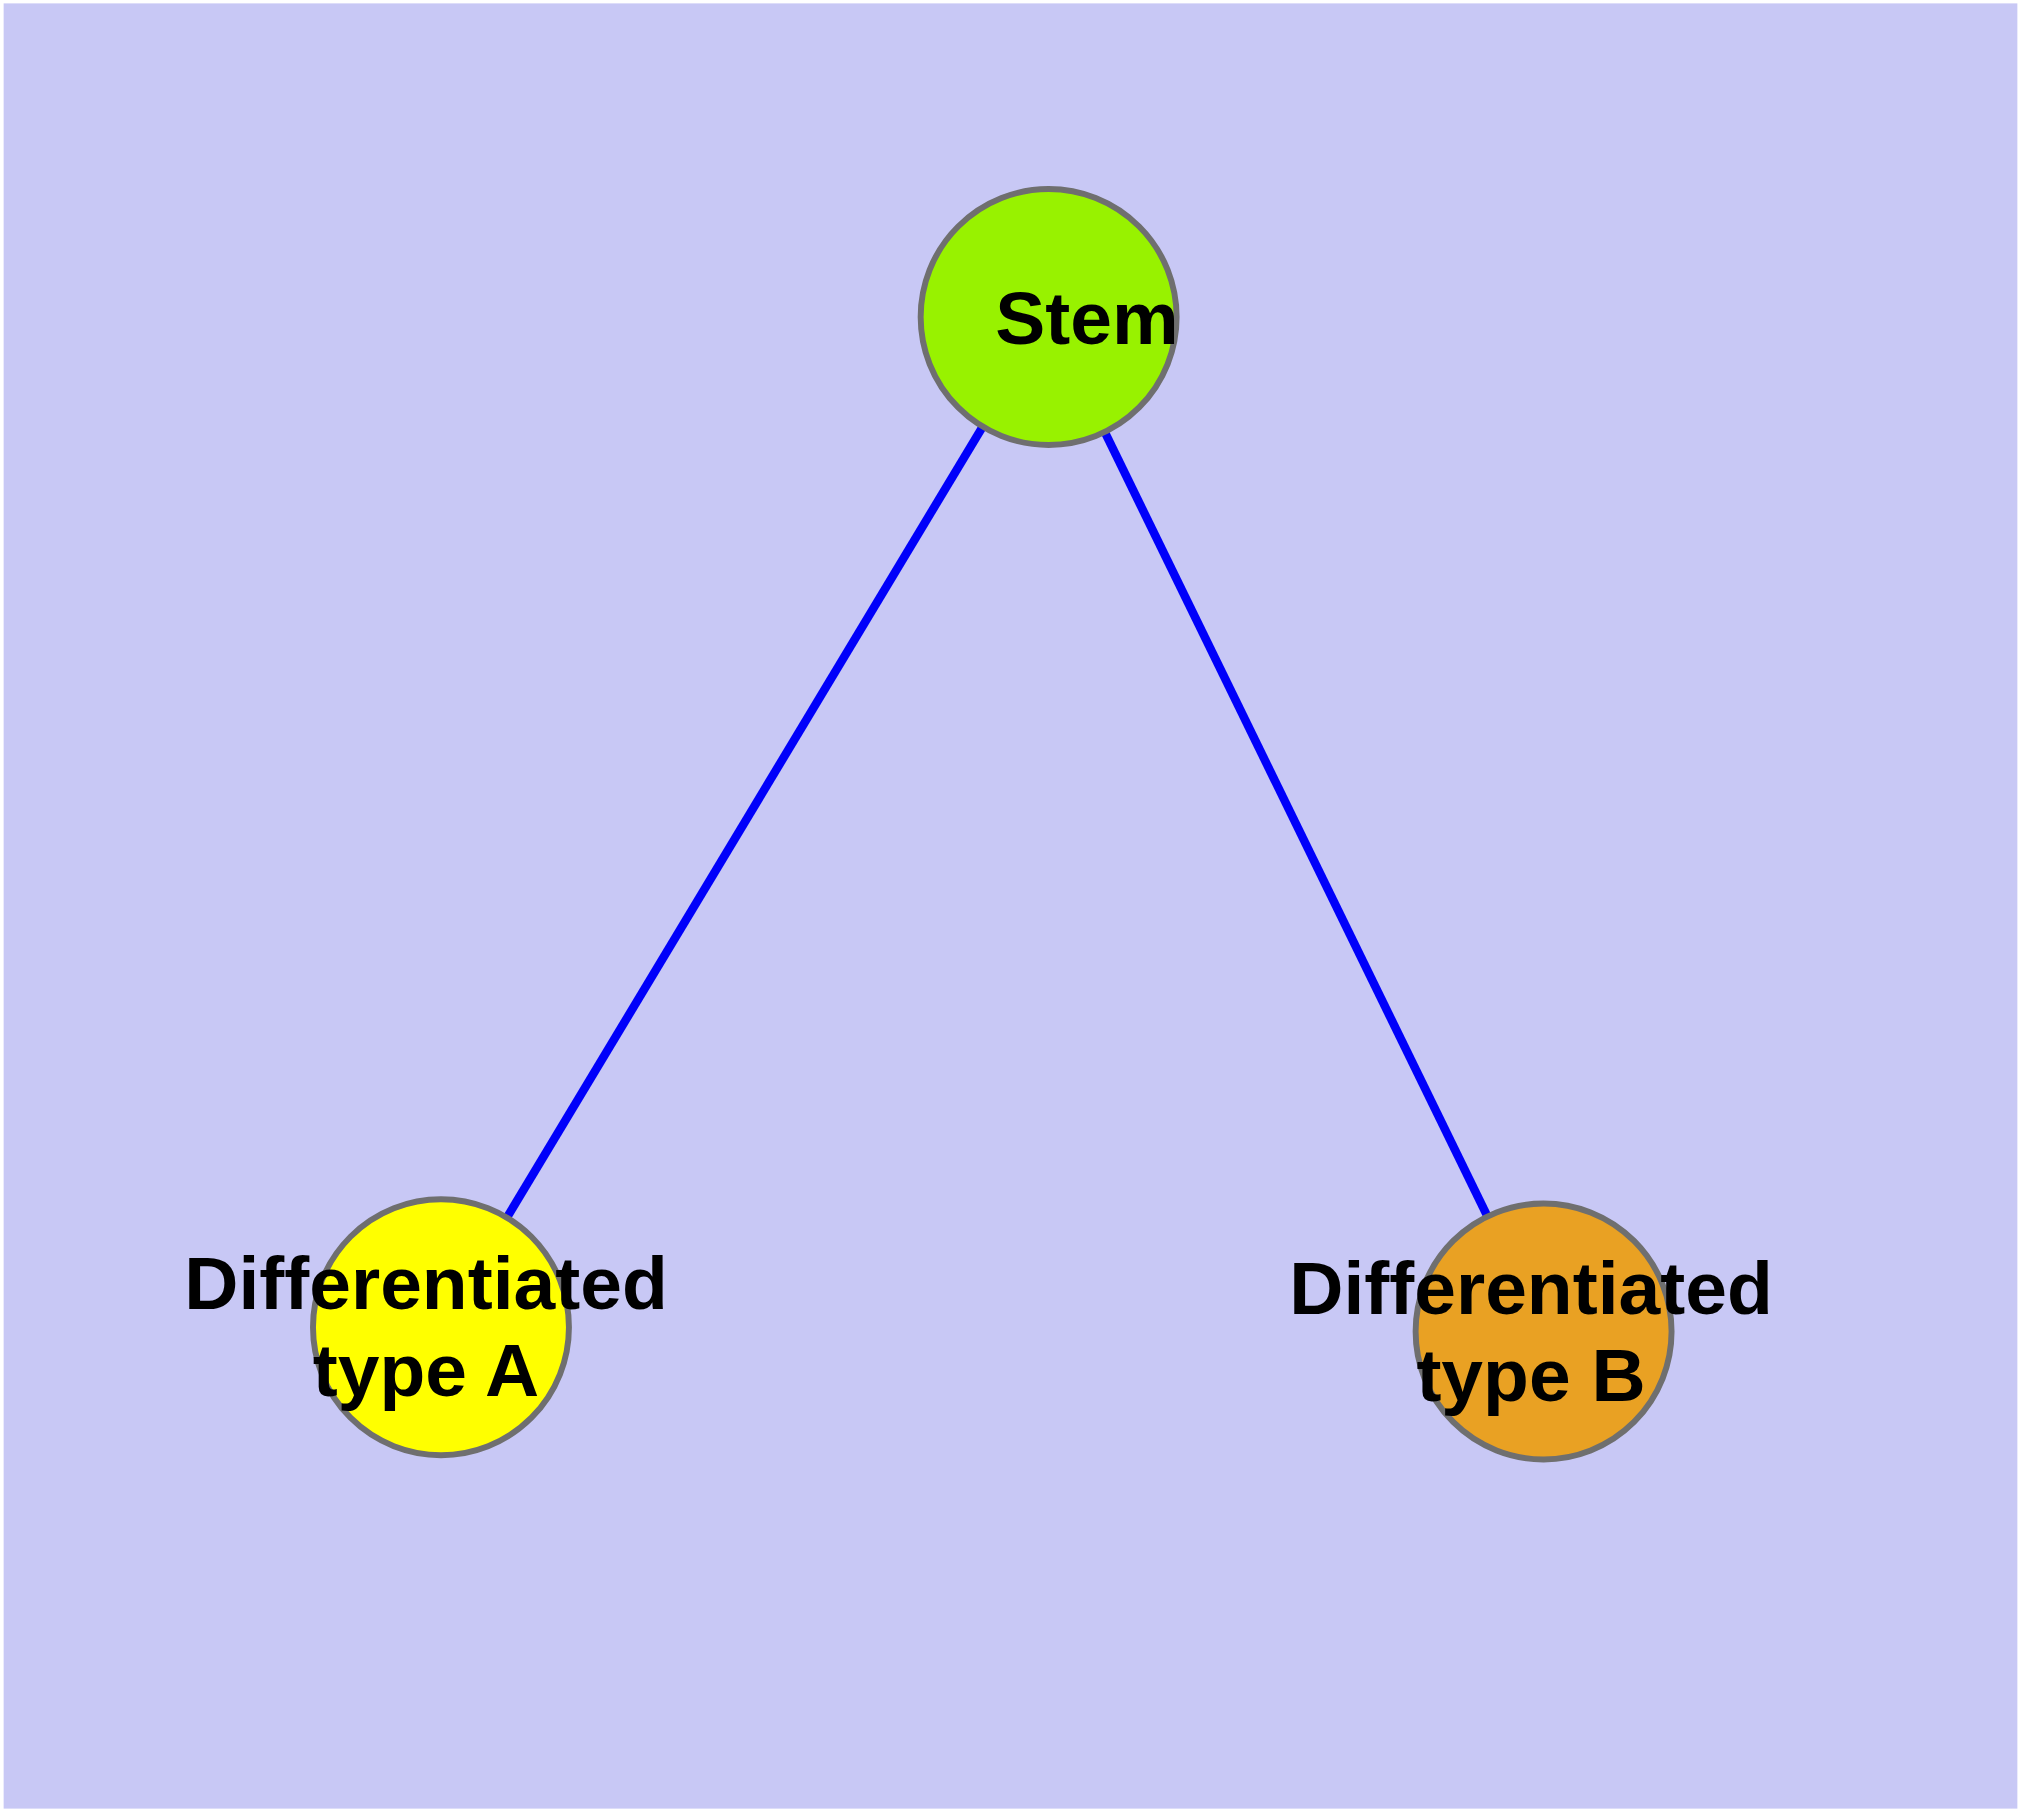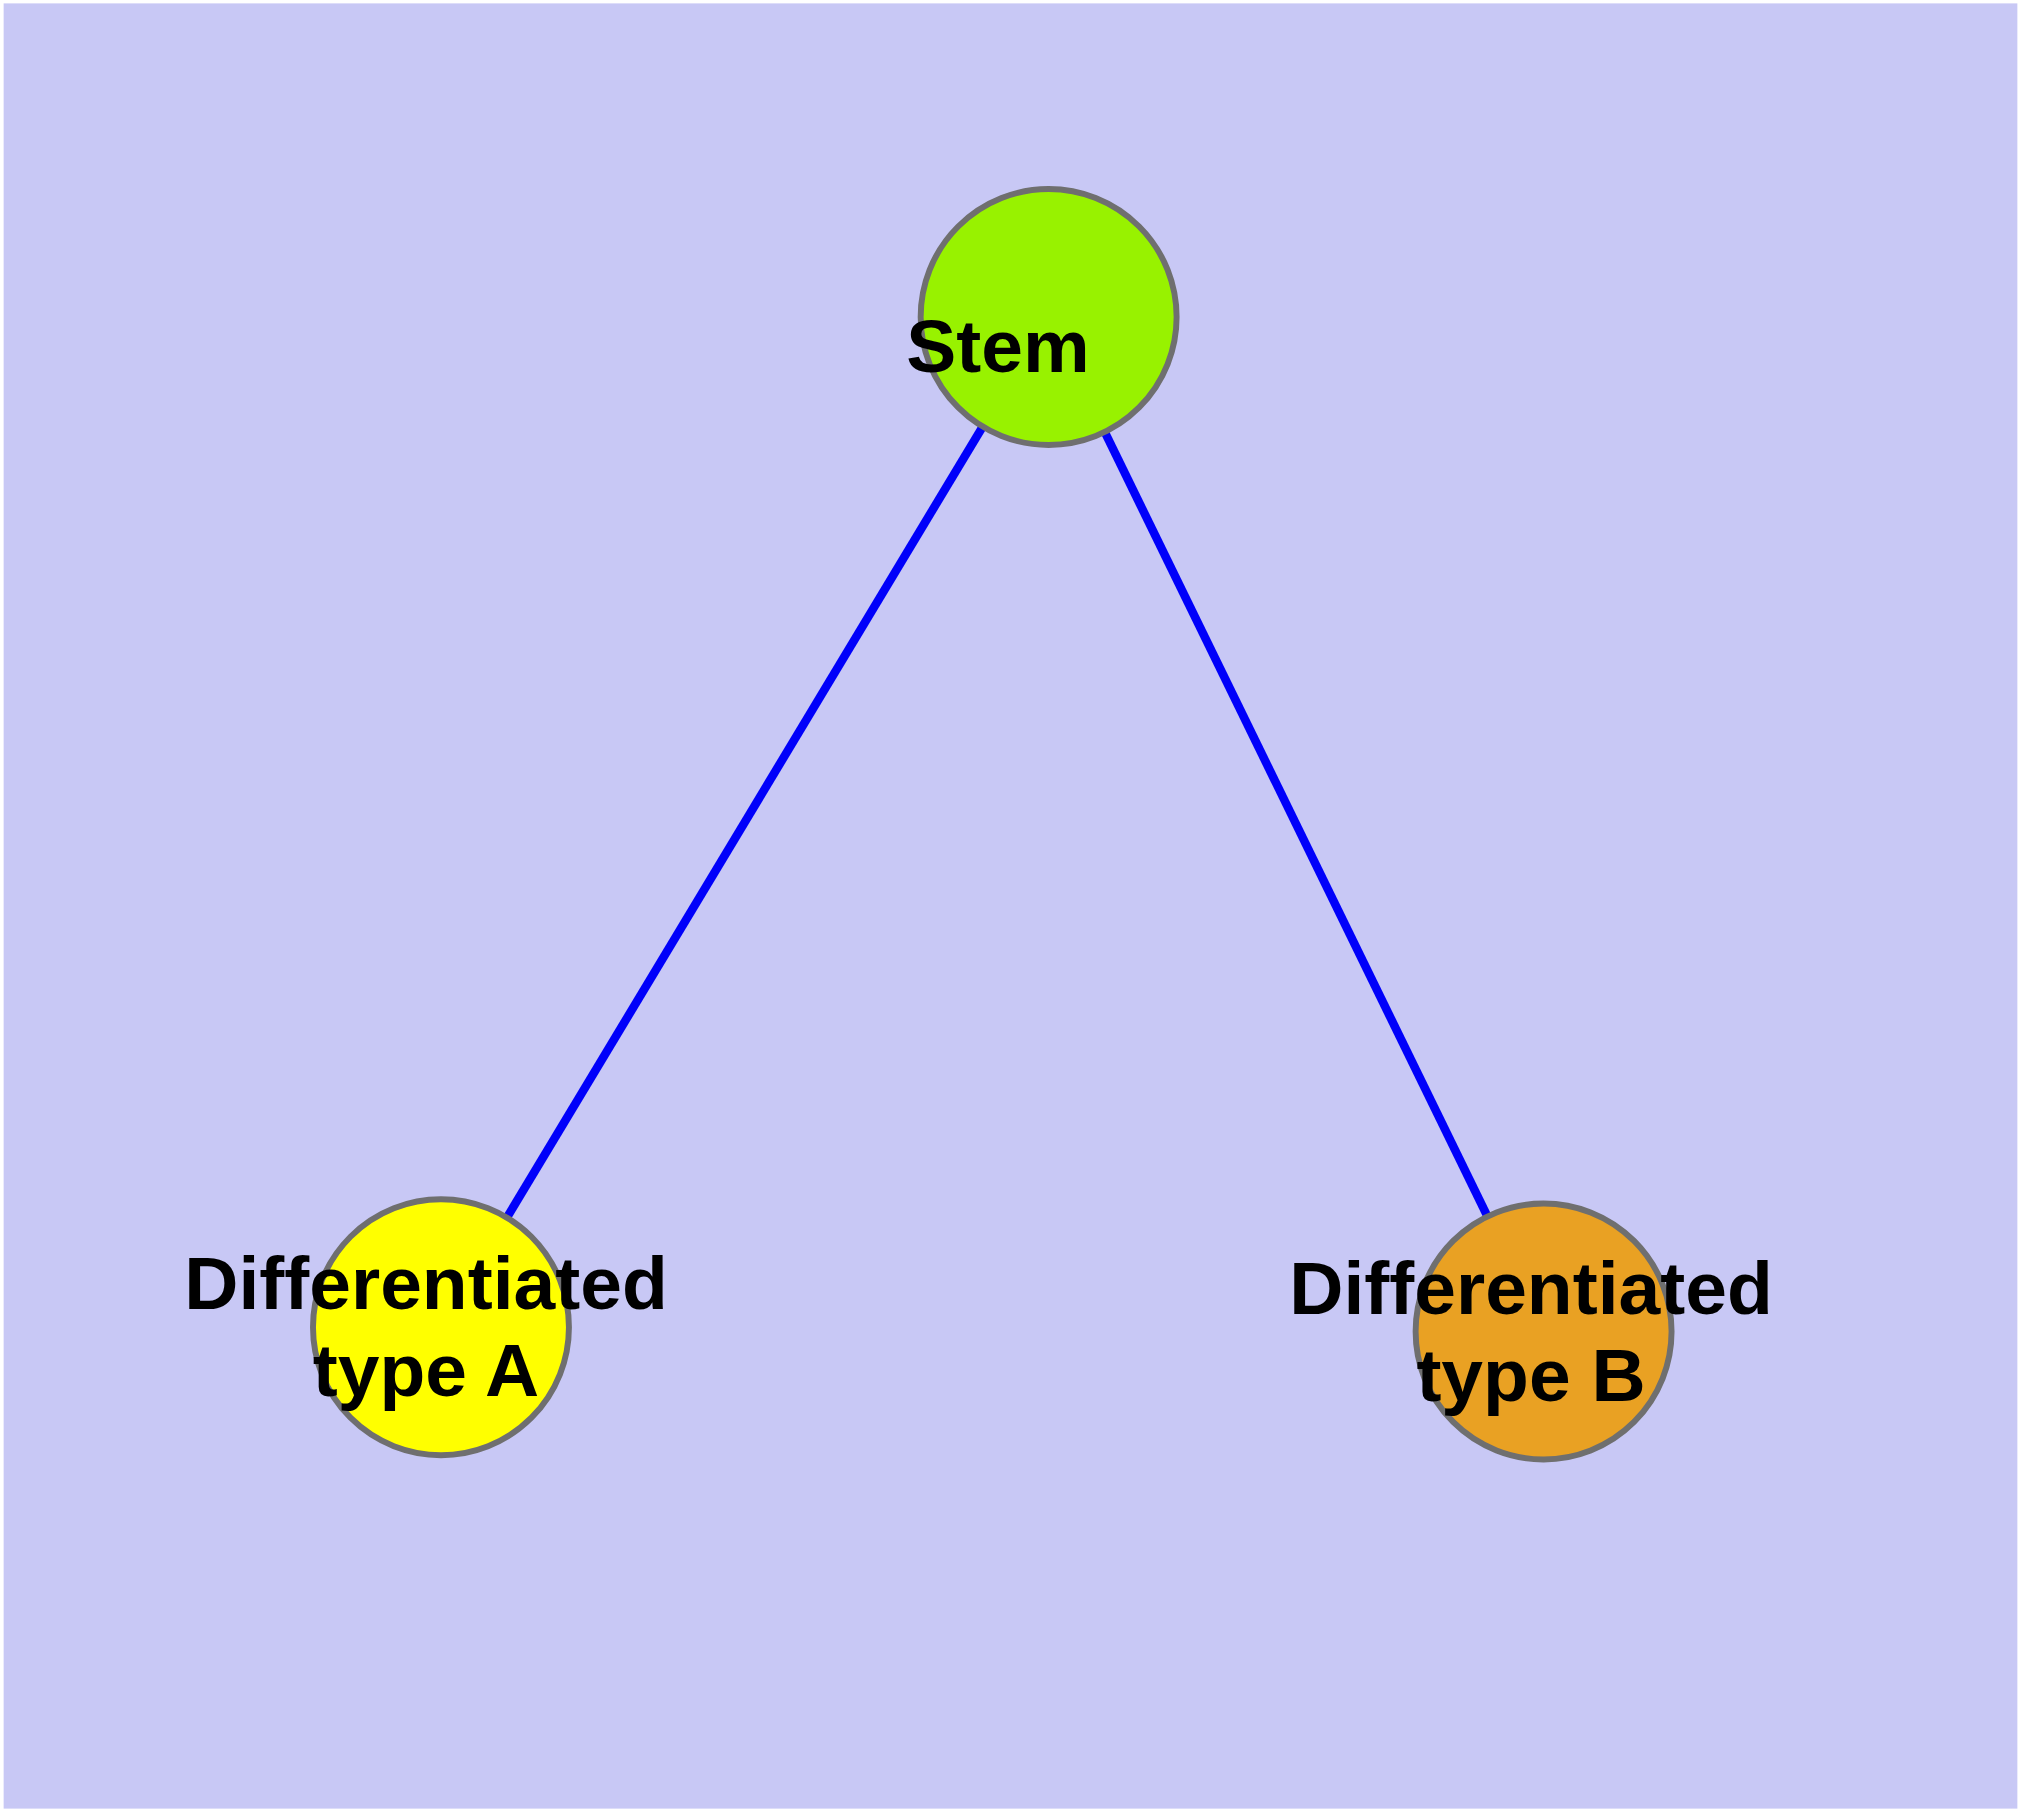--- a/index.html
+++ b/index.html
@@ -53,21 +53,21 @@
 
     <line class="edge" x1="1237" y1="374" x2="1821" y2="1571" stroke="#0000FA"></line>
 
     <circle class="node" cx="1237" cy="374" r="151" fill="#98F200" stroke="#6F6F6F"></circle>
 
     <circle class="node" cx="520" cy="1566" r="151" fill="#FFFF00" stroke="#6F6F6F"></circle>
 
     <circle class="node" cx="1821" cy="1571" r="151" fill="#E9A123" stroke="#6F6F6F"></circle>
   </svg>
 
-  <div class="label" style="left:998px; top:318px;margin-top:28px;">Stem</div>
+  <div class="label" style="left:1087px; top:318px;">Stem</div>
 
   <div class="label" style="left:426px; top:1327px;">Differentiated
 type A</div>
 
   <div class="label" style="left:1531px; top:1332px;">Differentiated
 type B</div>
 
 </div>
 
 

